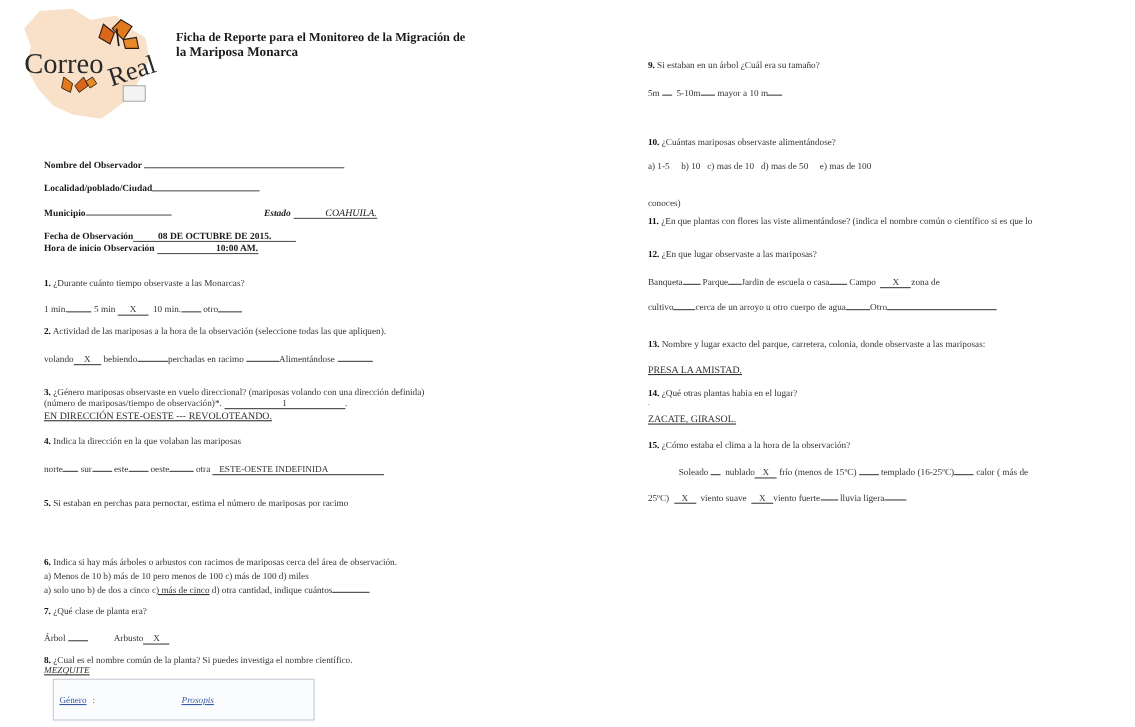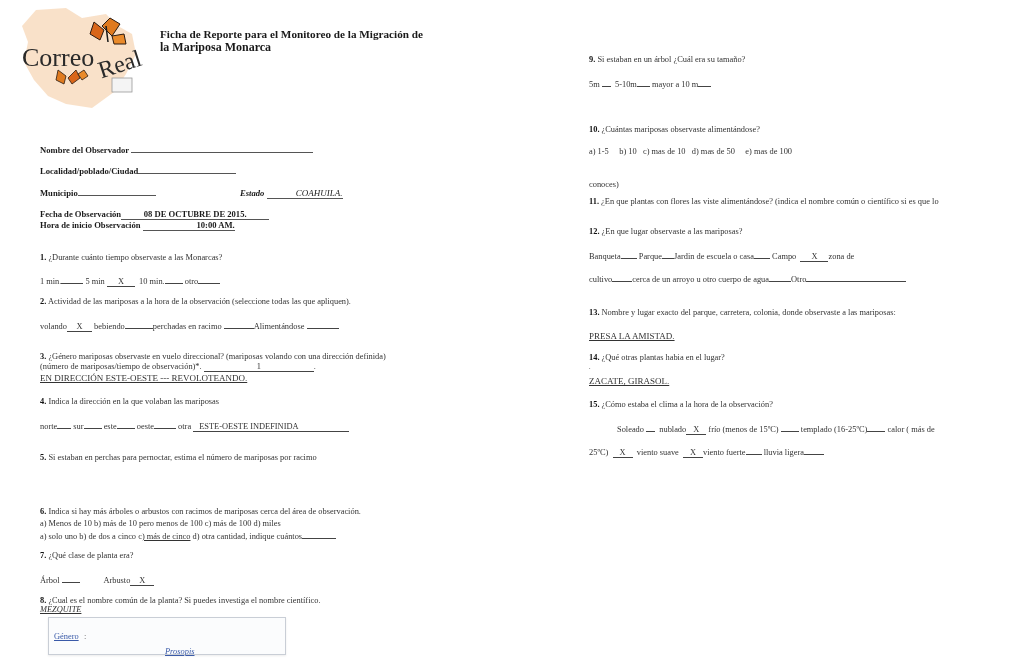--- a/index.html
+++ b/index.html
@@ -24,21 +24,21 @@
     #title-block .t3 { font-size: 7.6px; font-weight: bold; color: #222; line-height: 10px; }
 
     .line-field { display: inline-block; border-bottom: 1px solid #555; }
 
     .scientific-box {
       left: 48px; top: 617px; width: 236px; height: 36px;
       border: 1px solid #c9ced6; background: #fbfcfd;
       box-shadow: 0 1px 2px rgba(0,0,0,0.08);
     }
     .scientific-box .lbl { position: absolute; left: 5px; top: 14px; font-size: 8.4px; color: #3a5aa8; text-decoration: underline; }
-    .scientific-box .val { position: absolute; left: 116px; top: 14px; font-size: 8.4px; color: #3a5aa8; text-decoration: underline; font-style: italic; margin-top: 15px; }
+    .scientific-box .val { position: absolute; left: 116px; top: 14px; font-size: 8.4px; color: #3a5aa8; text-decoration: underline; font-style: italic; }
   </style>
 </head>
 <body>
 
 <div class="abs" id="logo">
   <svg width="144" height="108" viewBox="0 0 144 108">
     <path d="M22 6 L52 4 L68 14 L92 10 L104 22 L118 30 L122 50 L112 70 L100 88 L78 104 L52 100 L34 92 L20 76 L10 58 L14 38 L8 22 Z" fill="#f8dcc0" opacity="0.85"></path>
     <g>
       <path d="M88 22 L96 14 L106 20 L98 32 Z" fill="#e07a1e" stroke="#2a1a10" stroke-width="1"></path>
       <path d="M90 26 L80 18 L76 30 L86 36 Z" fill="#d9661a" stroke="#2a1a10" stroke-width="1"></path>

